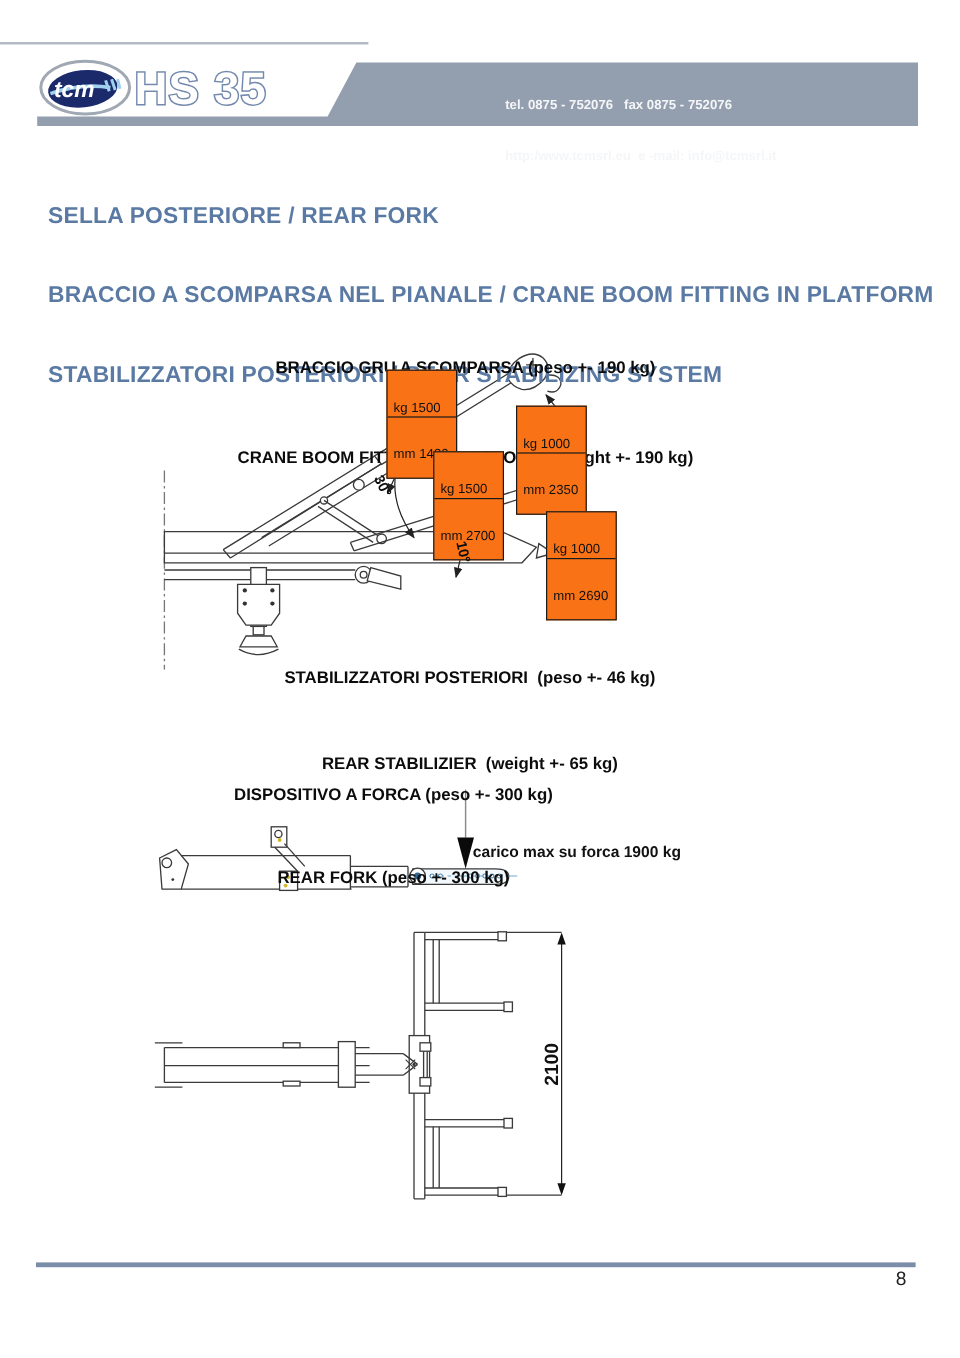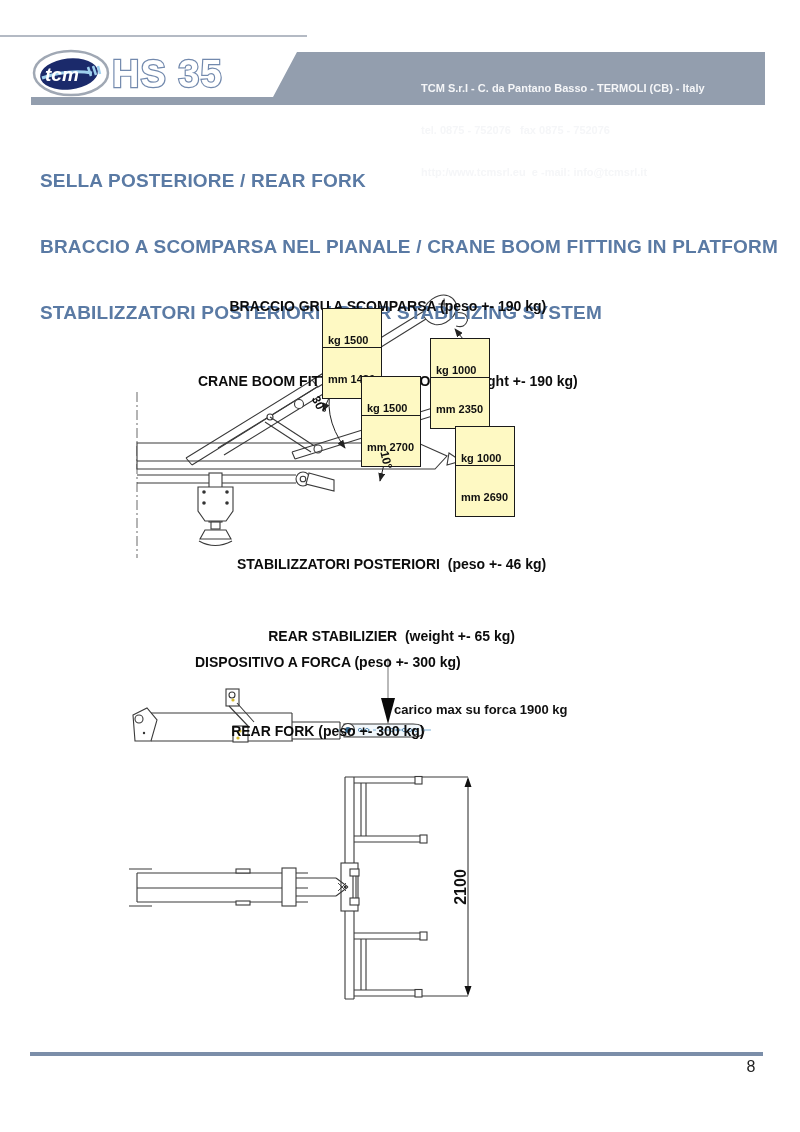--- a/index.html
+++ b/index.html
@@ -9,22 +9,22 @@
   .bg-svg{position:absolute;left:0;top:0;z-index:1;}
   .logo-svg{position:absolute;left:32px;top:49px;z-index:2;}
   .hs35-svg{position:absolute;left:110px;top:46px;z-index:2;}
   .company{left:421px;top:53px;font-weight:bold;font-size:11px;line-height:14px;color:#f5f6f8;}
   .main-titles{left:40px;top:126px;font-weight:bold;font-size:19px;line-height:22px;letter-spacing:.2px;}
   .sec-title{font-weight:bold;font-size:14px;color:#0c0c0c;text-align:center;}
   .crane-titles{left:198px;top:244px;line-height:25px;}
   .stab-titles{left:237px;top:504px;line-height:24px;}
   .fork-titles{left:195px;top:605px;line-height:23px;}
   .load-note{left:394px;top:660px;font-weight:bold;font-size:13px;line-height:20px;text-align:right;}
-  .dimbox{position:absolute;background:#fef9c3;border:1.2px solid #1a1a1a;
-          font-weight:bold;font-size:11px;color:#101010;z-index:3;white-space:pre;}
+  .dimbox{position:absolute;background:#f97316;border:1.2px solid #1a1a1a;
+          font-weight:normal;font-size:11px;color:#101010;z-index:3;white-space:pre;}
   .dimbox .r1{padding:1px 6px 1px 5px;border-bottom:1.1px solid #1a1a1a;}
   .dimbox .r2{padding:1px 6px 1px 5px;}
   .angle{position:absolute;font-weight:bold;font-size:12px;color:#0c0c0c;z-index:3;}
   .rot64{transform:rotate(64deg);}
   .rot77{transform:rotate(77deg);}
   .dim2100{left:436px;top:877px;width:52px;height:20px;text-align:center;
            font-weight:bold;font-size:16px;transform:rotate(-90deg);}
   .pagenum{left:736px;top:1058px;width:30px;text-align:center;font-size:16px;color:#222;}
 </style>
 </head>
@@ -182,21 +182,20 @@
   <path d="M10,29 Q36,20 60,24" stroke="#9fd0ee" stroke-width="3" fill="none"></path>
   <path d="M56,18 l3,9 M61,17 l3,9 M66,17 l2,8" stroke="#9fd0ee" stroke-width="2.5" fill="none"></path>
   <text x="13" y="32" font-family="Liberation Sans, sans-serif" font-size="19" font-weight="bold" font-style="italic" fill="#ffffff">tcm</text>
 </svg>
 
 <svg class="hs35-svg" width="130" height="54" viewBox="0 0 130 54">
   <text x="2" y="41" font-family="Liberation Sans, sans-serif" font-size="38" font-weight="bold" fill="#ffffff" stroke="#7289ad" stroke-width="2.4" paint-order="stroke" letter-spacing="1">HS 35</text>
 </svg>
 
 <div class="txt company">
-  <div>TCM S.r.l - C. da Pantano Basso - TERMOLI (CB) - Italy</div>
   <div>tel. 0875 - 752076   fax 0875 - 752076</div>
   <div>http:/www.tcmsrl.eu  e -mail: info@tcmsrl.it</div>
 </div>
 
 <div class="txt main-titles" style="color:#5a7aa4;">
   <div>SELLA POSTERIORE / REAR FORK</div>
   <div>BRACCIO A SCOMPARSA NEL PIANALE / CRANE BOOM FITTING IN PLATFORM</div>
   <div>STABILIZZATORI POSTERIORI / REAR STABILIZING SYSTEM</div>
 </div>
 

